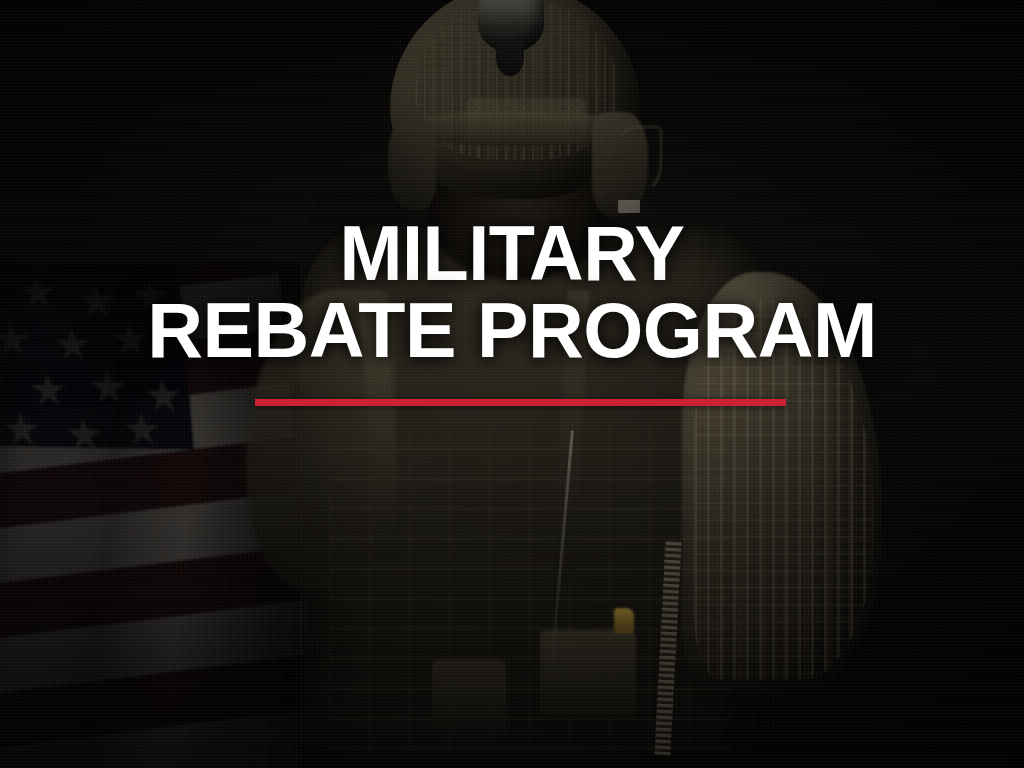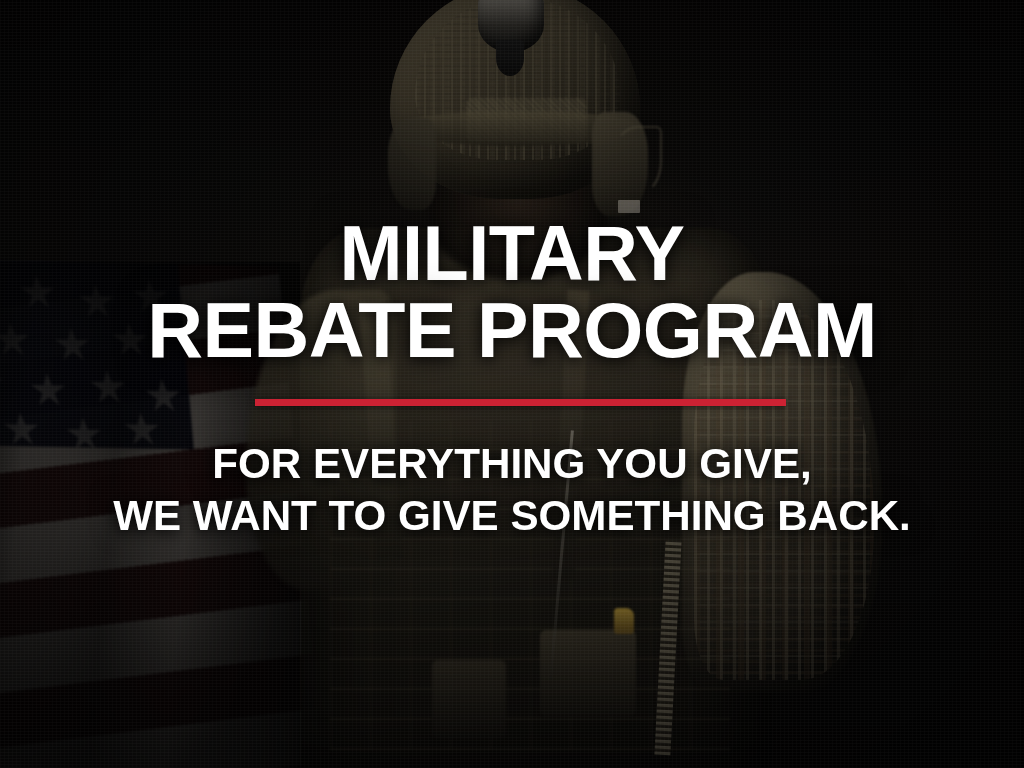--- a/index.html
+++ b/index.html
@@ -440,19 +440,15 @@
 
   <div class="overlay">
 
     <div class="headline-block">
       <span class="headline headline-1" style="color: rgb(255, 255, 255);">MILITARY</span>
       <span class="headline headline-2" style="color: rgb(255, 255, 255);">REBATE PROGRAM</span>
     </div>
 
     <div class="divider" style="background: rgb(204, 34, 51);"></div>
 
-    <div class="subhead-block">
-      <span class="subhead subhead-1" style="color: rgb(255, 255, 255);">FOR EVERYTHING YOU GIVE,</span>
-      <span class="subhead subhead-2" style="color: rgb(255, 255, 255);">WE WANT TO GIVE SOMETHING BACK.</span>
-    </div>
 
   </div>
 </div>
 
 </body></html>

